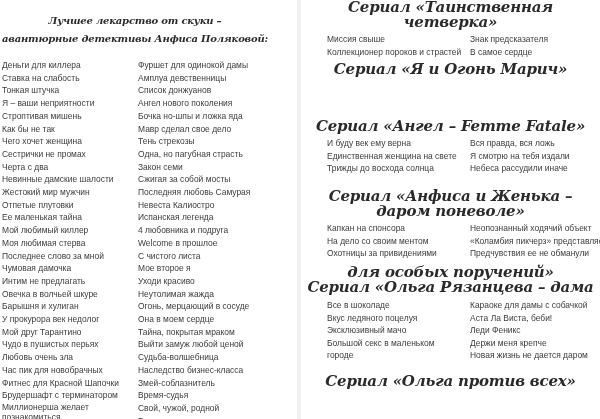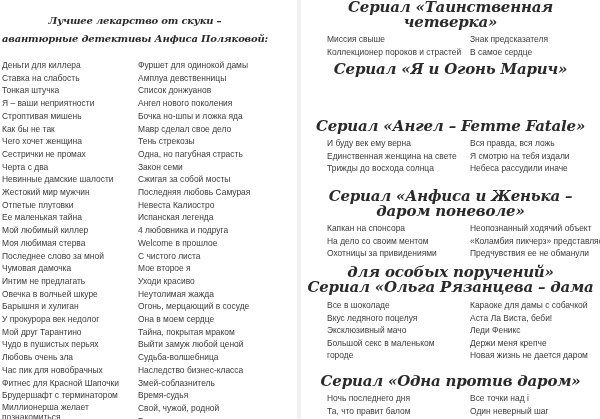--- a/index.html
+++ b/index.html
@@ -185,26 +185,16 @@
           <div class="item">Караоке для дамы с собачкой</div>
           <div class="item">Аста Ла Виста, беби!</div>
           <div class="item">Леди Феникс</div>
           <div class="item">Держи меня крепче</div>
           <div class="item">Новая жизнь не дается даром</div>
         </div>
     </div>
   </div>
 
   <div class="series" style="top:374px;">
-    <div class="script-title series-title">Сериал «Одна против даром»</div>
-    <div class="series-grid">
-      <div class="col">
-          <div class="item">Ночь последнего дня</div>
-          <div class="item">Та, что правит балом</div>
-        </div>
-      <div class="col">
-          <div class="item">Все точки над i</div>
-          <div class="item">Один неверный шаг</div>
-        </div>
-    </div>
+    <div class="script-title series-title">Сериал «Ольга против всех»</div>
   </div>
 
 </div>
 
 </body></html>

